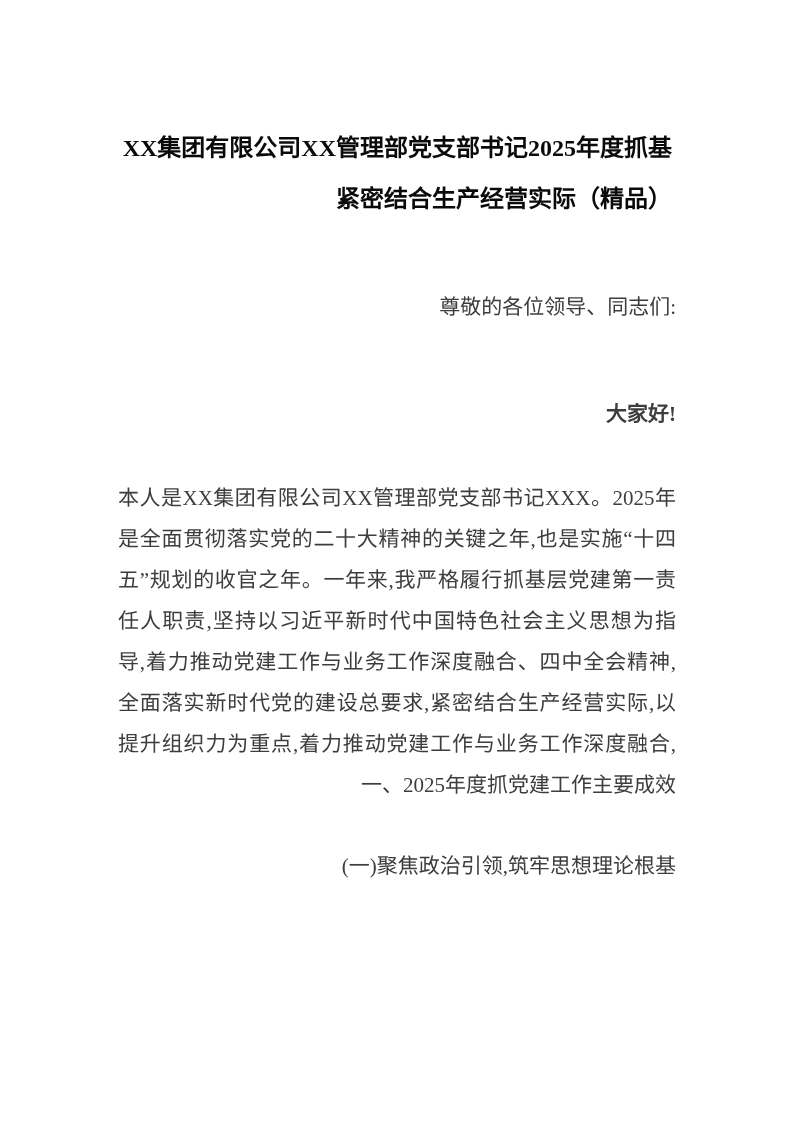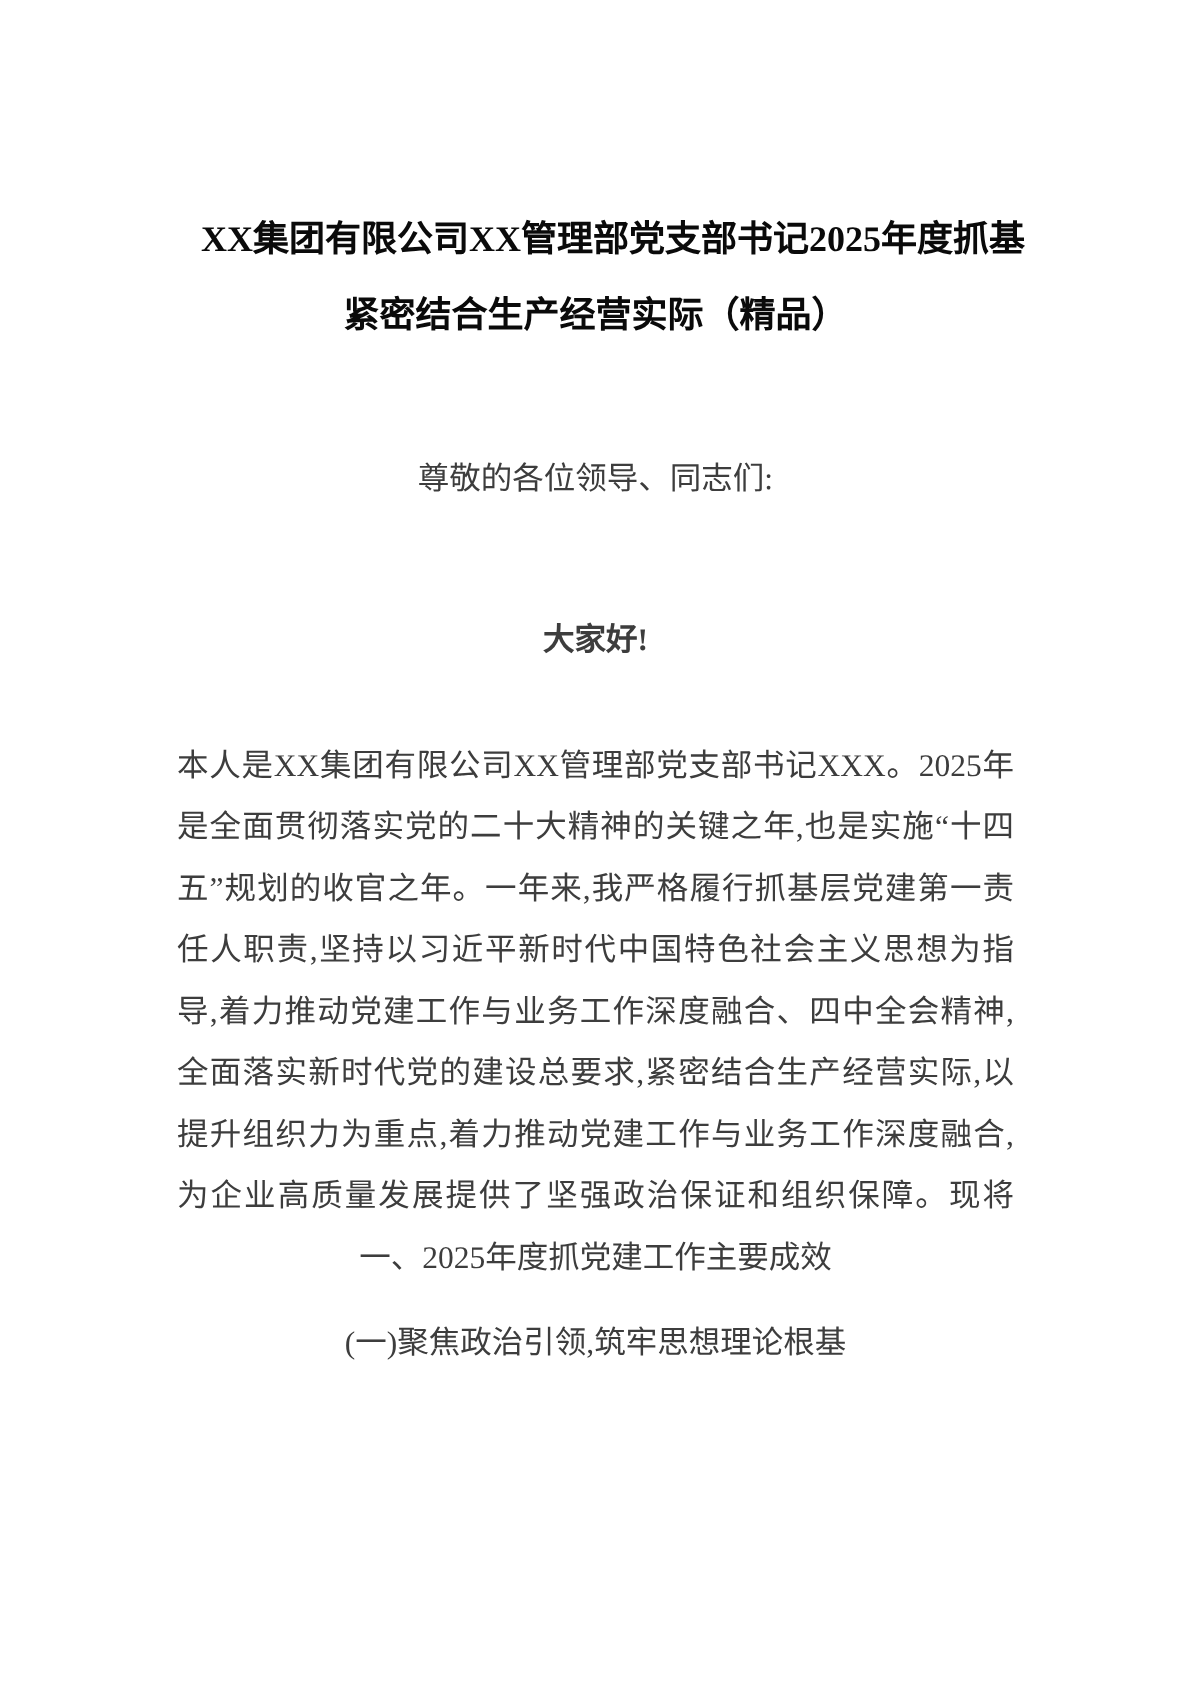--- a/index.html
+++ b/index.html
@@ -18,50 +18,50 @@
     width: 793px;
     height: 1122px;
     background: var(--page-bg);
     overflow: hidden;
     font-family: "Liberation Serif", "DejaVu Serif", serif;
   }
   .content {
     padding: 0 117px 0 118px;
   }
   .doc-title {
-    margin: 16px;
+    margin: 4px;
     padding-top: 119px;
     font-size: 24px;
     line-height: 51px;
     font-weight: 700;
     color: var(--title-ink);
-    text-align: center;
+    text-align: right;
   }
   .title-line {
     display: block;
     white-space: nowrap;
   }
   .para {
     margin: 0;
     font-size: 21px;
     line-height: 41px;
     color: var(--body-ink);
     font-weight: 400;
   }
   .greeting   { margin-top: 62px; }
   .salute     { margin-top: 66px; font-weight: bold; }
   .intro      { margin-top: 43px; font-family: Liberation Serif, serif; }
   .section    { }
-  .subsection { margin-top: 16px; }
+  .subsection { margin-top: 40px; }
   .jline {
     text-align: justify;
     text-align-last: justify;
   }
   .lline {
-    text-align: center;
+    text-align: right;
   }
 </style>
 </head>
 <body>
 
 <div class="page">
   <div class="content">
 
     <h1 class="doc-title">
       <span class="title-line">XX集团有限公司XX管理部党支部书记2025年度抓基</span>
@@ -73,21 +73,20 @@
     <p class="para salute lline">大家好!</p>
 
     <div class="para intro">
       <div class="jline">本人是XX集团有限公司XX管理部党支部书记XXX。2025年</div>
       <div class="jline">是全面贯彻落实党的二十大精神的关键之年,也是实施“十四</div>
       <div class="jline">五”规划的收官之年。一年来,我严格履行抓基层党建第一责</div>
       <div class="jline">任人职责,坚持以习近平新时代中国特色社会主义思想为指</div>
       <div class="jline">导,着力推动党建工作与业务工作深度融合、四中全会精神,</div>
       <div class="jline">全面落实新时代党的建设总要求,紧密结合生产经营实际,以</div>
       <div class="jline">提升组织力为重点,着力推动党建工作与业务工作深度融合,</div>
-      <div class="jline">为企业高质量发展提供了坚强政治保证和组织保障。现将</div>
     </div>
 
     <p class="para section lline">一、2025年度抓党建工作主要成效</p>
 
     <p class="para subsection lline">(一)聚焦政治引领,筑牢思想理论根基</p>
 
   </div>
 </div>
 
 </body></html>

